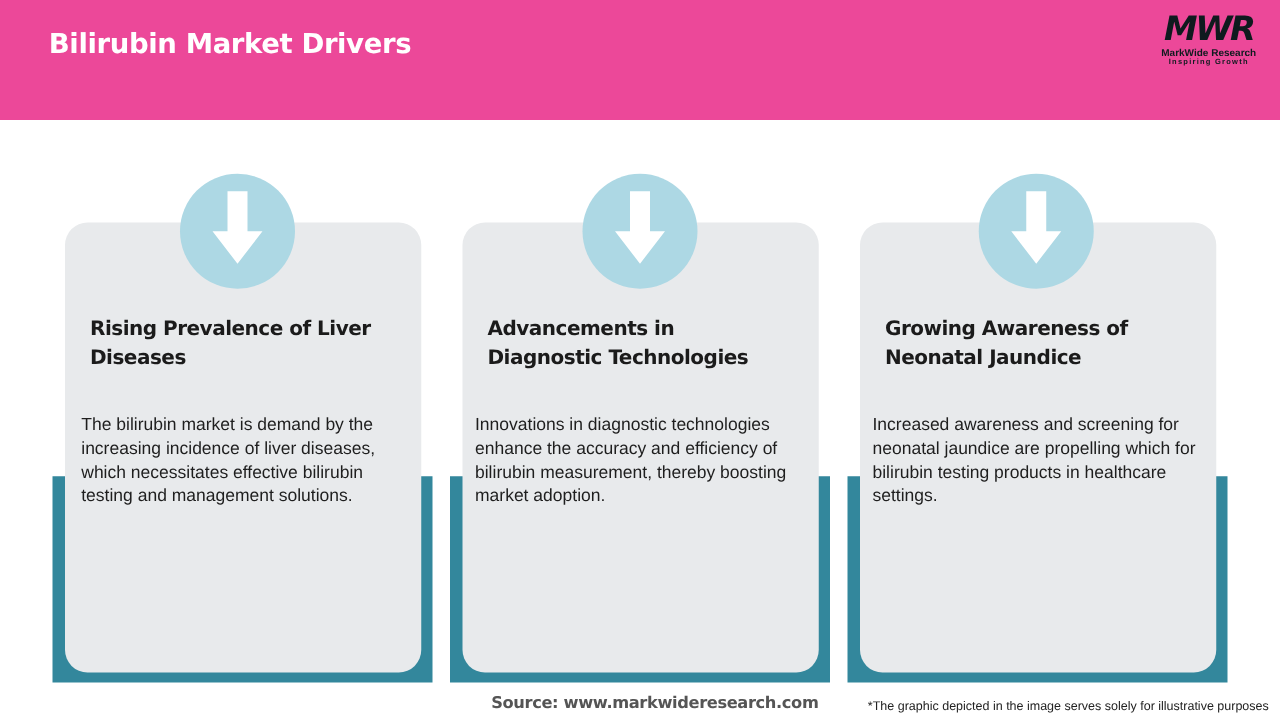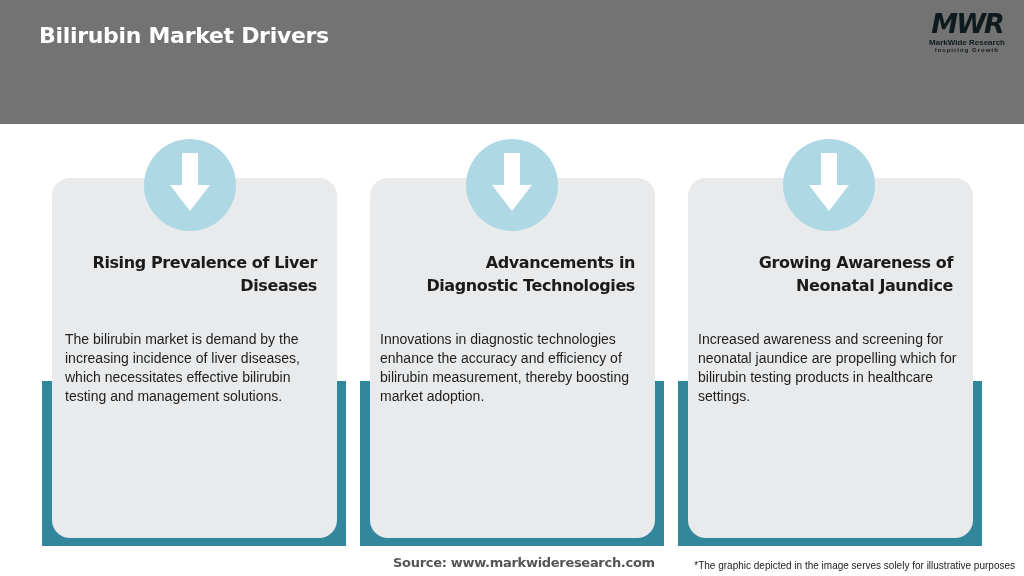--- a/index.html
+++ b/index.html
@@ -2,22 +2,22 @@
 <html><head>
 <meta charset="utf-8">
 <style>
   html, body { margin: 0; padding: 0; }
   body {
     width: 1024px; height: 576px; position: relative; overflow: hidden;
     background: #ffffff;
     font-family: "Liberation Sans", sans-serif;
   }
   .header {
-    position: absolute; left: 0; top: 0; width: 1024px; height: 124px;
-    background: #737373;
+    position: absolute; left: 0; top: 0; width: 1024px; height: 96px;
+    background: #ec4899;
   }
   .header-title {
     position: absolute; left: 39px; top: 23px;
     color: #ffffff; font-weight: bold; font-size: 22px;
     font-family: "DejaVu Sans", sans-serif; letter-spacing: -0.3px;
   }
   .logo {
     position: absolute; left: 922px; top: 10px; width: 90px; height: 48px;
     text-align: center; color: #111;
   }
@@ -36,21 +36,21 @@
     position: absolute; top: 178px; width: 285px; height: 360px;
     background: #e8eaec; border-radius: 18px;
   }
   .circle {
     position: absolute; top: 139px; width: 92px; height: 92px;
     border-radius: 50%; background: #add8e4;
   }
   .circle svg { position: absolute; left: 0; top: 0; }
   .card-title {
     position: absolute; left: 20px; right: 20px; top: 73px;
-    text-align: right; font-weight: bold; font-size: 16px; line-height: 23px;
+    text-align: left; font-weight: bold; font-size: 16px; line-height: 23px;
     color: #1b1b1b; font-family: "DejaVu Sans", sans-serif; letter-spacing: -0.4px;
   }
   .card-body {
     position: absolute; left: 13px; right: 10px; top: 152px;
     font-size: 14px; line-height: 19px; color: #1e1e1e;
   }
   .source {
     position: absolute; left: 393px; top: 555px;
     font-size: 13px; font-weight: bold; color: #555555;
     font-family: "DejaVu Sans", sans-serif; letter-spacing: -0.3px;

